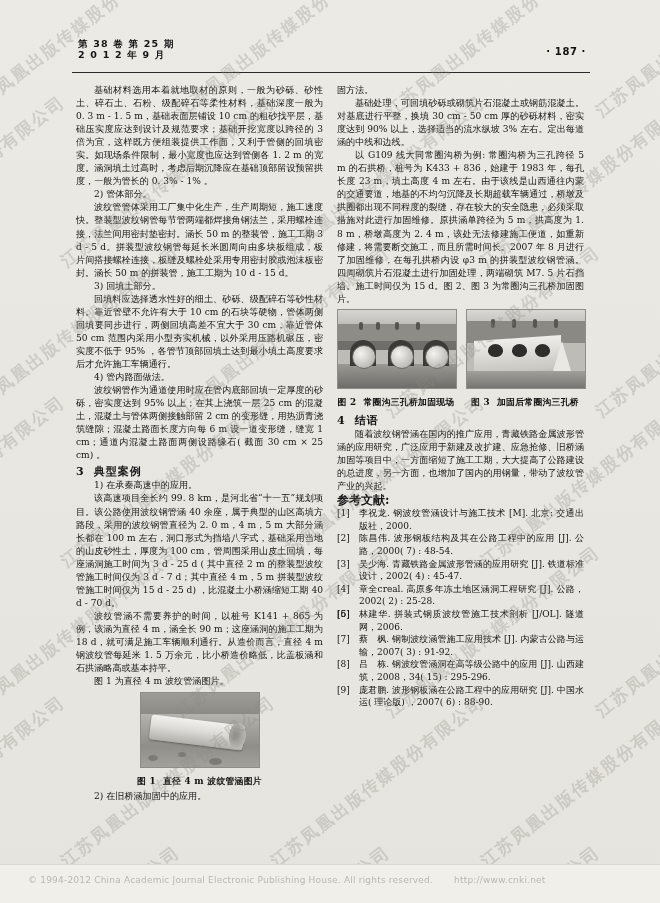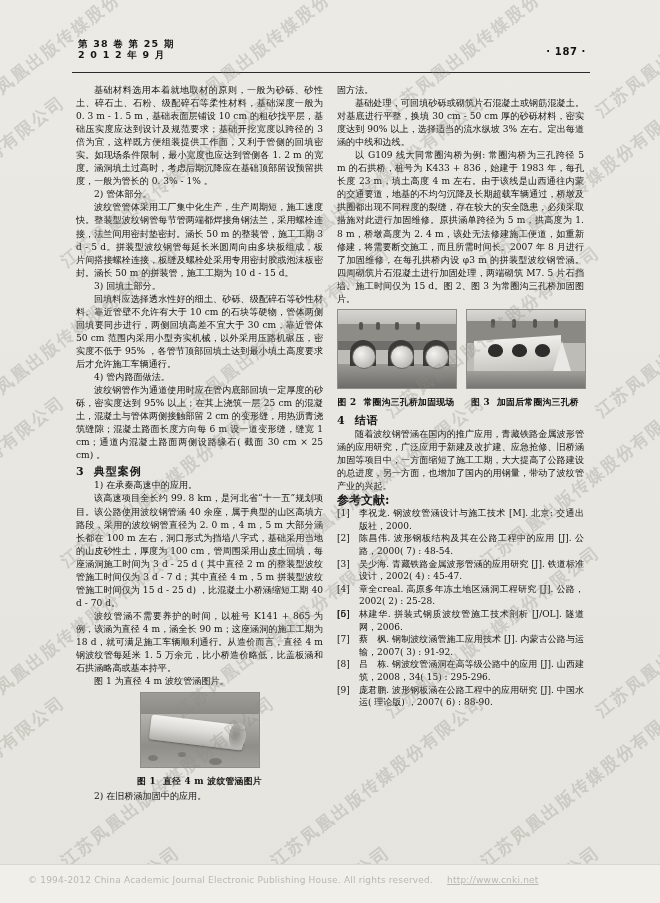--- a/index.html
+++ b/index.html
@@ -96,21 +96,21 @@
   .footer{
     position:absolute;left:0;bottom:0;width:660px;height:38px;
     background:#f0efea;border-top:1px solid #d8d7d2;z-index:4;
   }
   .footer-txt{
     position:absolute;left:28px;top:10px;
     font-size:9px;color:#b9b8b3;letter-spacing:0.2px;
     font-family:"DejaVu Sans","Liberation Sans",sans-serif;
     white-space:nowrap;
   }
-  .footer-txt .url{margin-left:14px;text-decoration:underline;}
+  .footer-txt .url{margin-left:21px;}
 
   
   .ph1{width:118px;height:74px;}
   .ph1 .sky{position:absolute;left:0;top:0;width:100%;height:30%;
     background:linear-gradient(180deg,#9d9c97,#8b8a85);}
   .ph1 .ground{position:absolute;left:0;top:28%;width:100%;height:72%;
     background:linear-gradient(180deg,#b5b3ad,#8f8e89 60%,#a3a19c);}
   .ph1 .pipe{
     position:absolute;left:8%;top:36%;width:80%;height:34%;
     background:linear-gradient(180deg,#f2f1ee,#dcdbd7 45%,#b0afaa);

